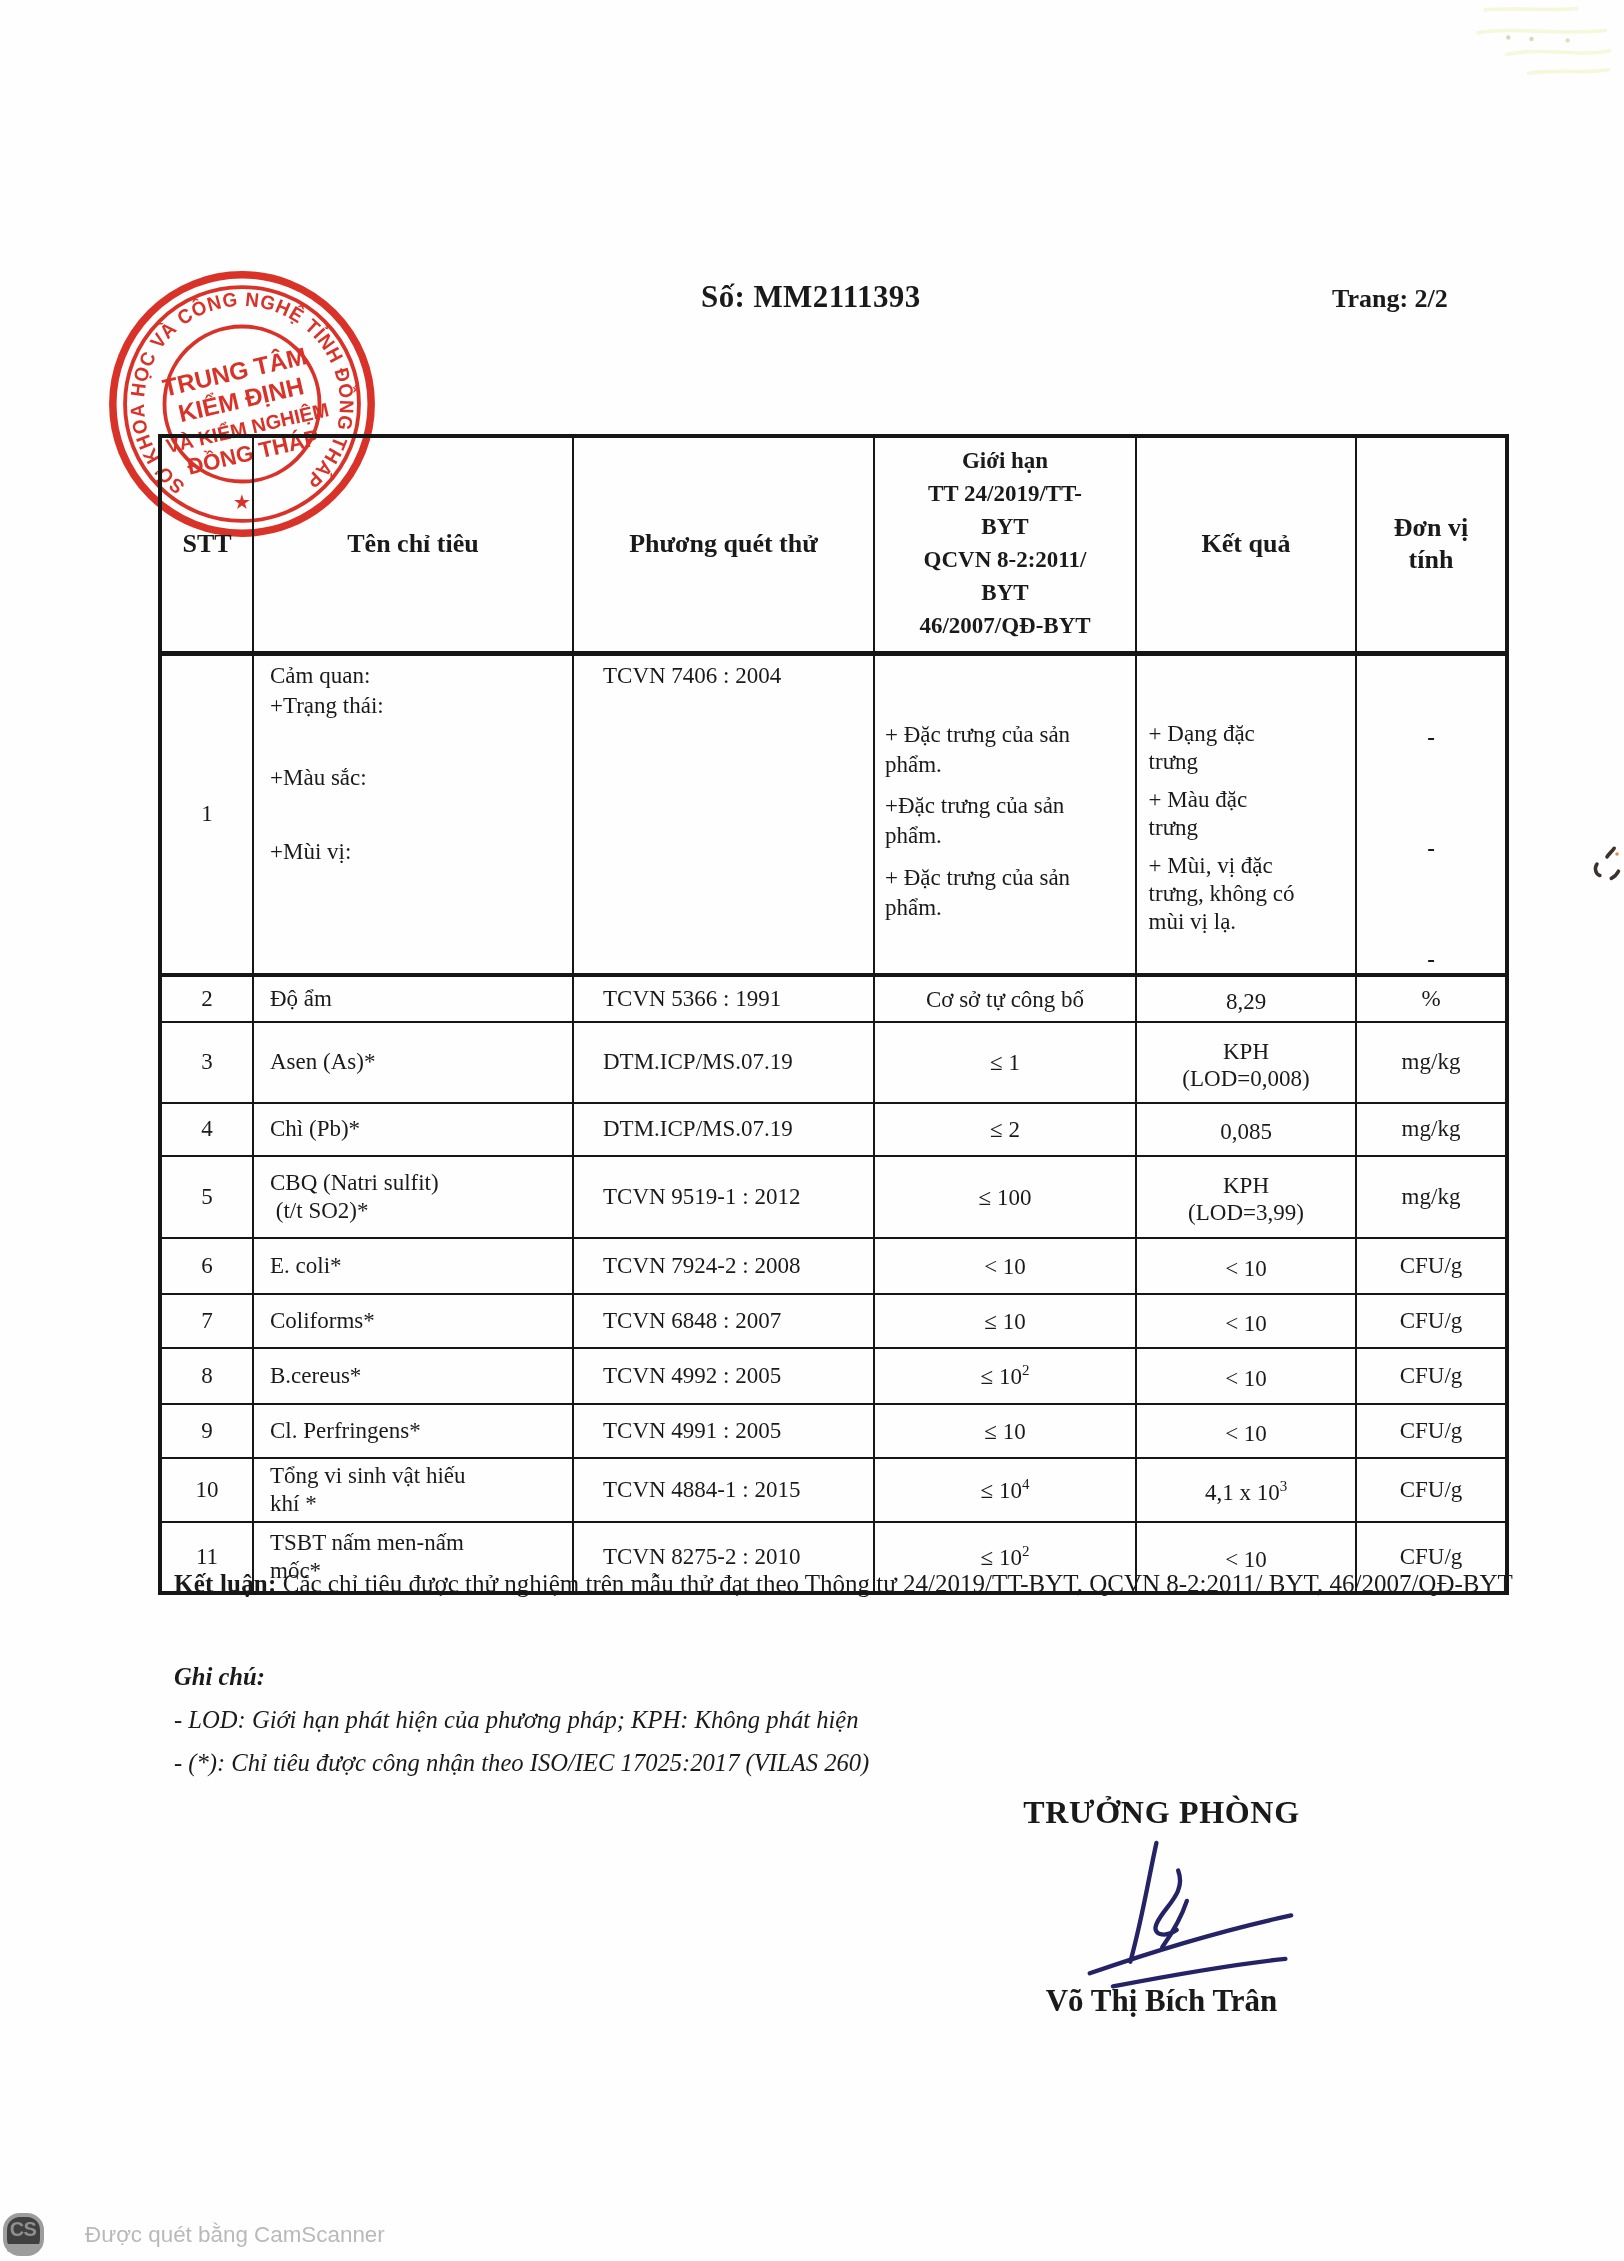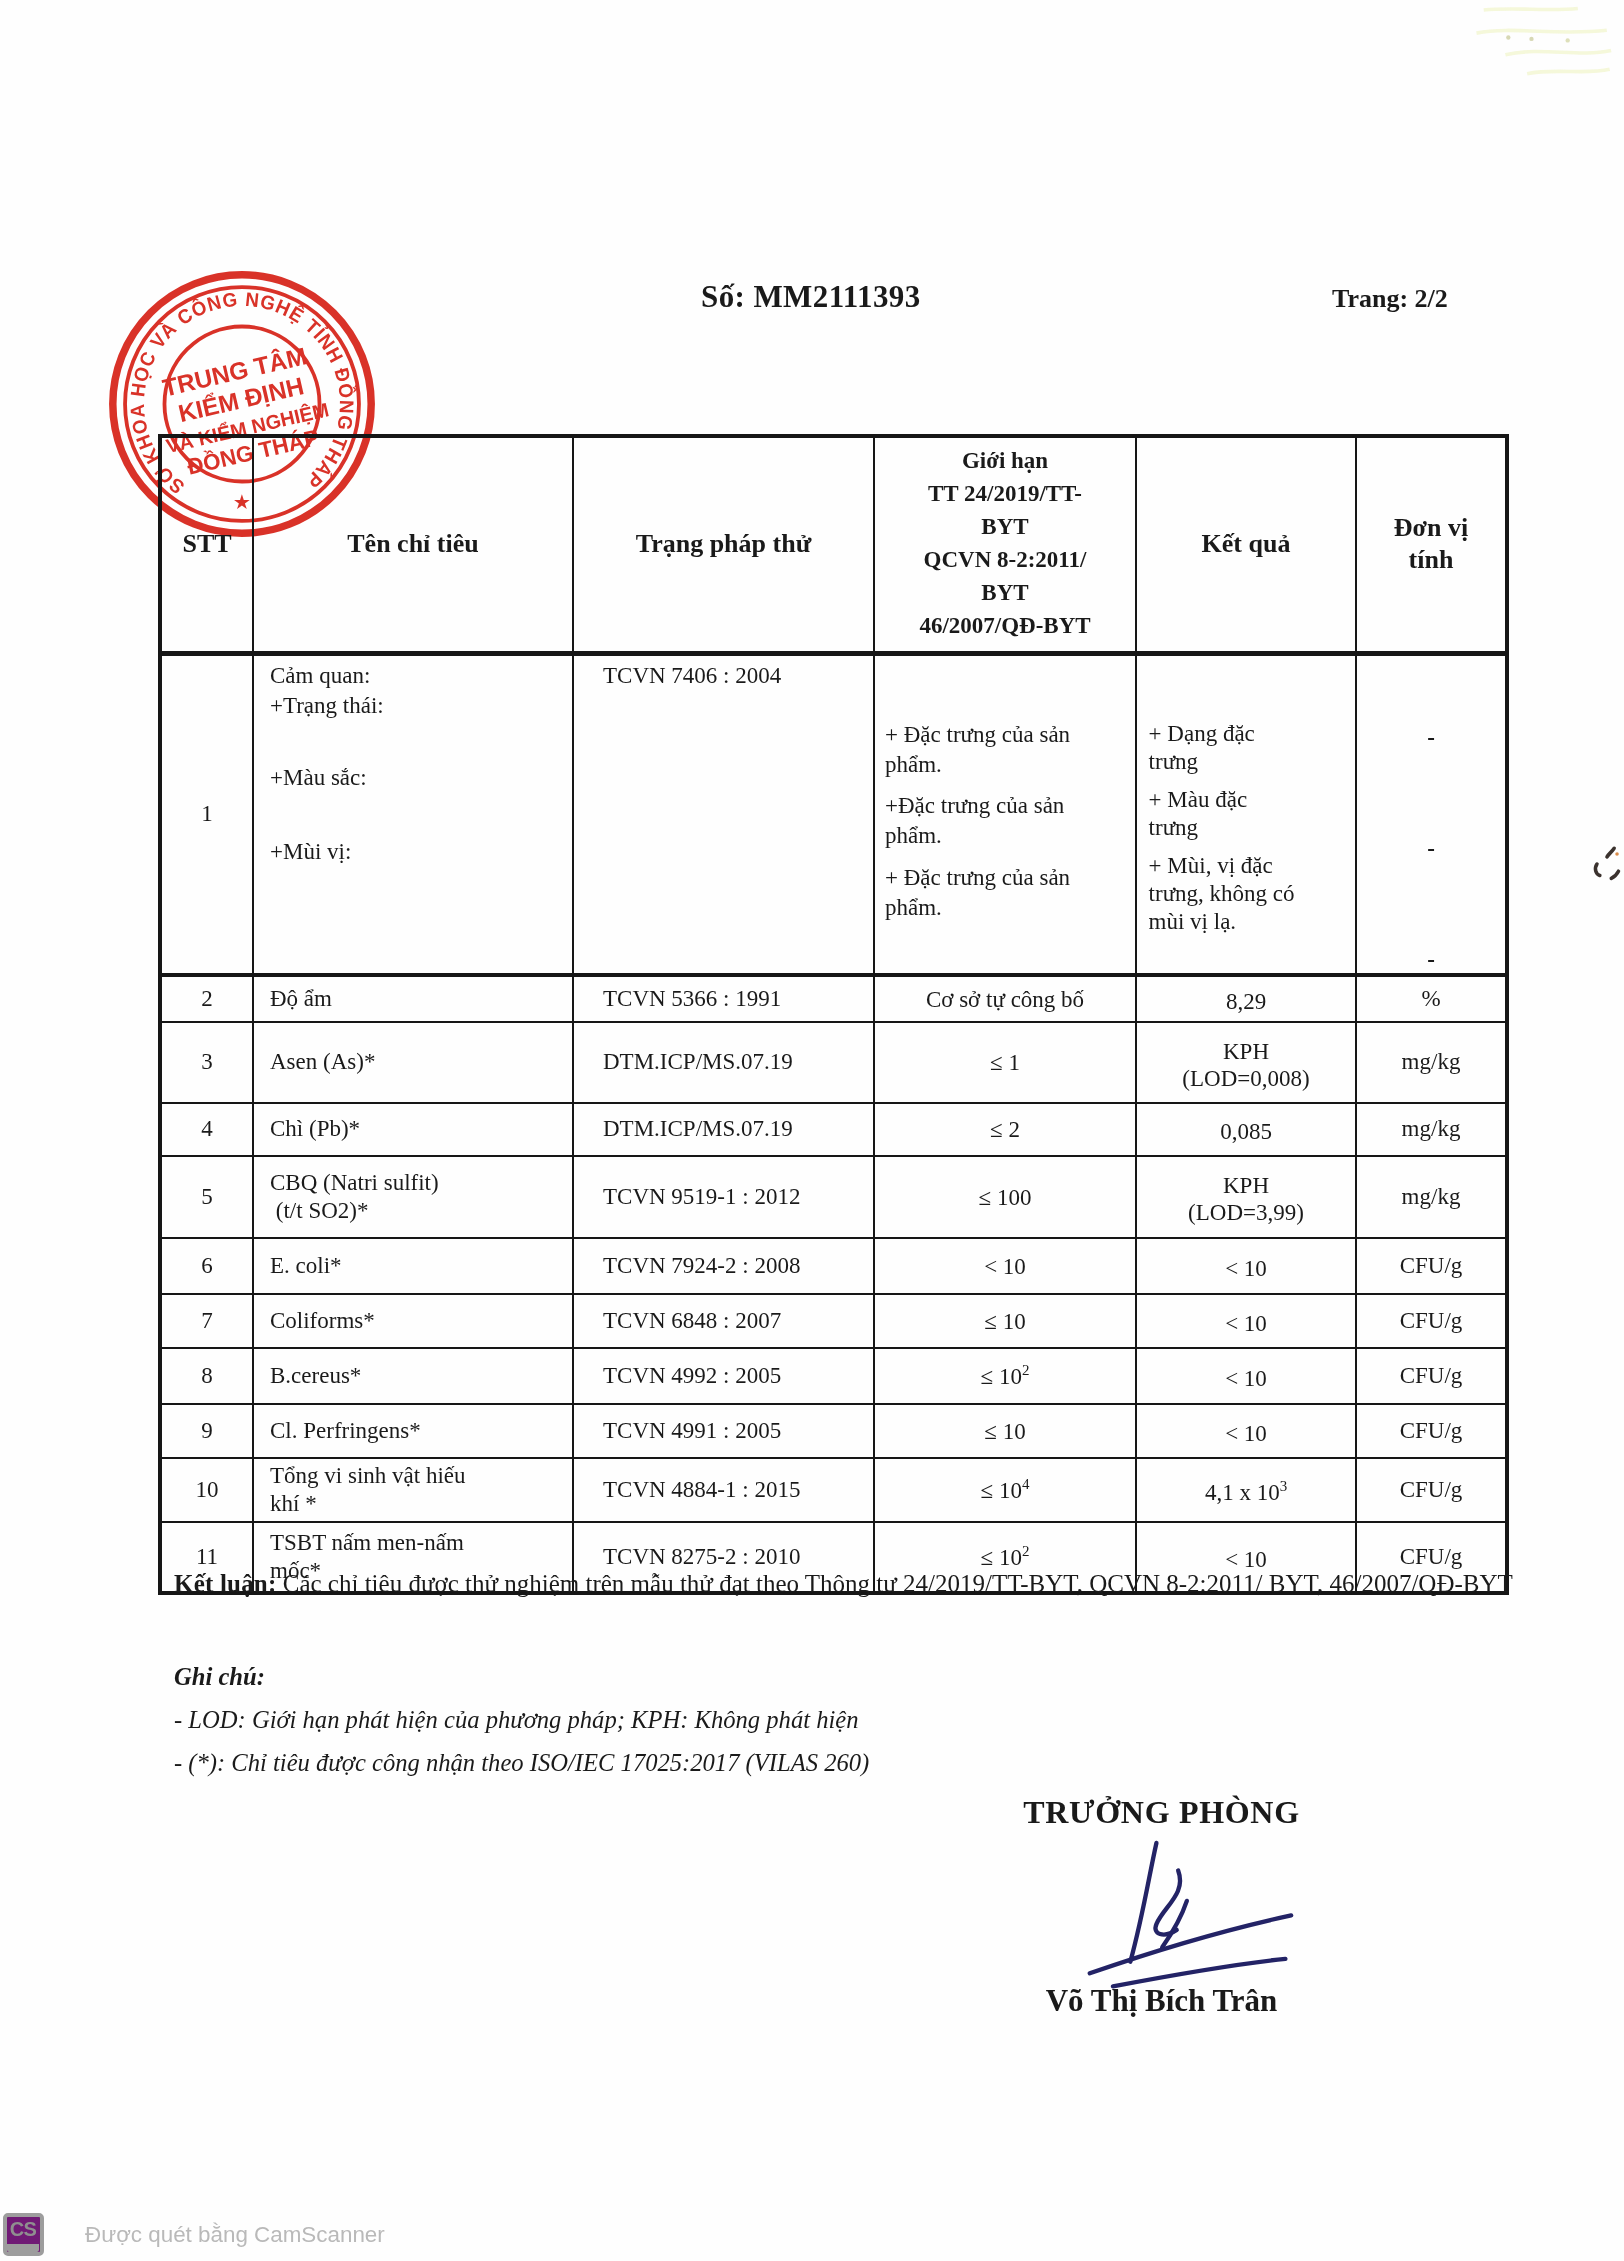--- a/index.html
+++ b/index.html
@@ -55,21 +55,21 @@
   .notes .nt { font-weight:bold; }
 
   .sig-role { position:absolute; left:1006px; top:1794px; width:311px; text-align:center; font-size:32px; font-weight:bold; letter-spacing:0.7px; }
   .sig-ink { position:absolute; left:1013px; top:1837px; width:297px; height:156px; }
   .sig-name { position:absolute; left:988px; top:1983px; width:347px; text-align:center; font-size:31px; font-weight:bold; }
 
   .edge-mark { position:absolute; left:1588px; top:844px; width:38px; height:43px; }
 
   
   .cam-footer { position:absolute; left:0; top:2213px; width:507px; height:48px; font-family:"Liberation Sans", sans-serif; }
-  .cs-icon { position:absolute; left:2.9px; top:0; width:41px; height:43px; border:4.3px solid #9d9d9d; border-radius:5px; background:#701a75; }
+  .cs-icon { position:absolute; left:2.9px; top:0; width:41px; height:43px; border:4.3px solid #9d9d9d; border-radius:17px; background:#404040; }
   .cs-letters { position:absolute; left:0; top:1.4px; width:32px; text-align:center; font-size:20px; font-weight:bold; color:#8f8f8f; letter-spacing:-0.7px; }
   .cs-strip { position:absolute; left:0px; bottom:0px; width:32px; height:8px; background:#9d9d9d; border-radius:0 0 2.2px 2.2px; }
   .cam-text { position:absolute; left:85px; top:8.7px; font-size:22.4px; color:#b9b9b9; }
 </style>
 </head>
 <body>
 
 <div class="sheet">
 
   <svg class="corner-noise" viewBox="0 0 210 110">
@@ -112,21 +112,21 @@
         <col style="width:320px">
         <col style="width:301px">
       <col style="width:262px">
         <col style="width:220px">
         <col style="width:151px">
     </colgroup>
     <tbody>
         <tr class="hrow" style="height:217px">
       <td>STT</td>
       <td>Tên chỉ tiêu</td>
-      <td>Trạng pháp thử</td>
+      <td>Phương quét thử</td>
       <td class="hdr-limit">
         <div>Giới hạn</div>
         <div>TT 24/2019/TT-</div>
         <div>BYT</div>
         <div>QCVN 8-2:2011/</div>
         <div>BYT</div>
         <div>46/2007/QĐ-BYT</div>
       </td>
       <td>Kết quả</td>
       <td style="padding:0 22px; line-height:32px;">Đơn vị tính</td>

